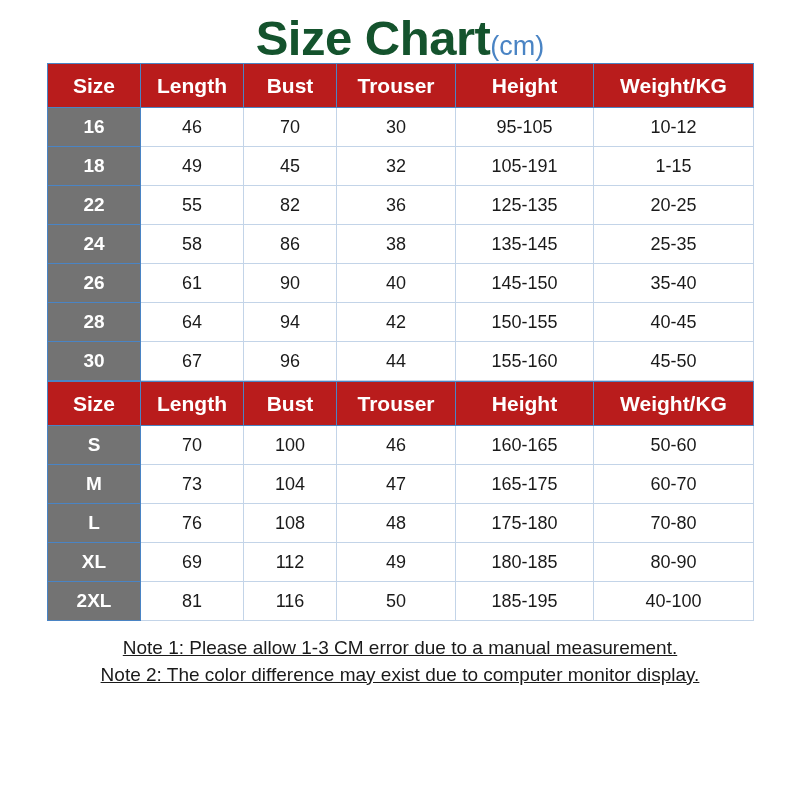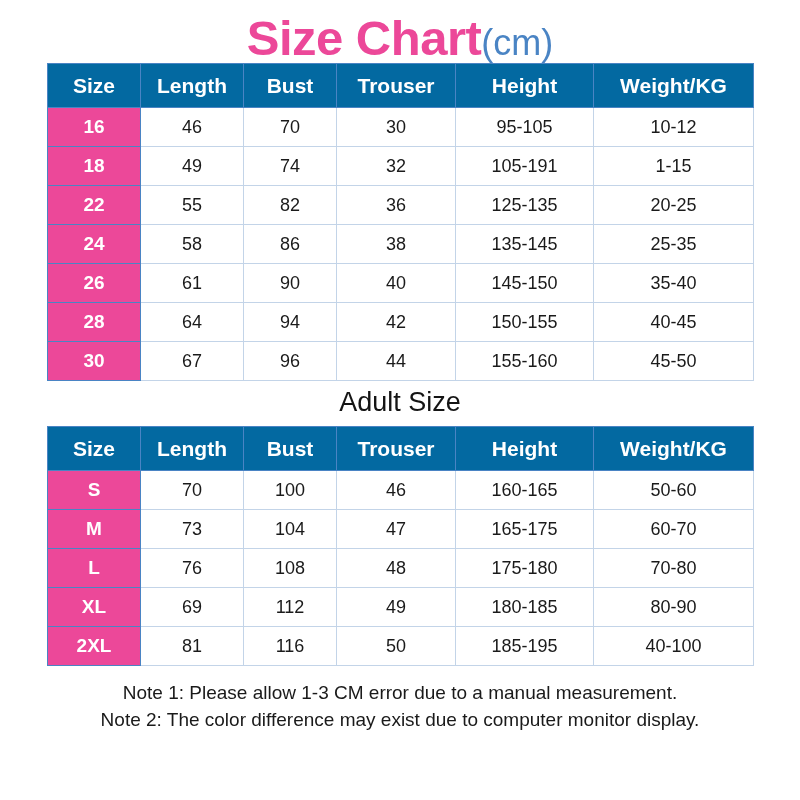--- a/index.html
+++ b/index.html
@@ -23,25 +23,25 @@
   
   .title-wrap {
     text-align: center;
     padding-top: 14px;
     line-height: 1;
     white-space: nowrap;
   }
   .title-main {
     font-size: 49px;
     font-weight: bold;
-    color: #ec4899;
+    color: #14532d;
     letter-spacing: -0.5px;
   }
   .title-unit {
-    font-size: 36px;
+    font-size: 27px;
     font-weight: normal;
     color: #4a84c4;
     vertical-align: baseline;
   }
 
   
   .table-block {
     width: 706px;
     margin: 0 auto;
   }
@@ -52,60 +52,61 @@
     background: #ffffff;
   }
   table.size-table col.c-size    { width: 93px; }
   table.size-table col.c-length  { width: 103px; }
   table.size-table col.c-bust    { width: 93px; }
   table.size-table col.c-trouser { width: 119px; }
   table.size-table col.c-height  { width: 138px; }
   table.size-table col.c-weight  { width: 160px; }
 
   table.size-table thead th {
-    background: #0369a1;
+    background: #b91c1c;
     color: #ffffff;
     font-size: 21px;
     font-weight: bold;
     height: 43px;
     text-align: center;
     border: 1px solid #4a84c4;
     padding: 0;
   }
   table.size-table tbody td {
     height: 38px;
     font-size: 18px;
     color: #1a1a1a;
     text-align: center;
     border: 1px solid #c3d4e8;
     padding: 0;
     background: #ffffff;
   }
   table.size-table tbody td.size-cell {
-    background: #ec4899;
+    background: #737373;
     color: #ffffff;
     font-weight: bold;
     font-size: 19px;
     border: 1px solid #4a84c4;
   }
 
   
   .adult-heading {
     text-align: center;
     font-size: 27px;
     color: #141414;
     margin: 6px 0 8px 0;
     font-family: "Liberation Sans", sans-serif;
   }
 
   
   .notes {
     margin-top: 14px;
     text-align: center;
     color: #1a1a1a;
+    text-decoration: underline;
   }
   .note-line {
     font-size: 19px;
     line-height: 1.42;
     white-space: nowrap;
   }
 </style>
 </head>
 <body>
 
@@ -140,21 +141,21 @@
           <td class="size-cell">16</td>
           <td>46</td>
           <td>70</td>
           <td>30</td>
           <td>95-105</td>
           <td>10-12</td>
         </tr>
         <tr>
           <td class="size-cell">18</td>
           <td>49</td>
-          <td>74</td>
+          <td>45</td>
           <td>32</td>
           <td>105-191</td>
           <td>1-15</td>
         </tr>
         <tr>
           <td class="size-cell">22</td>
           <td>55</td>
           <td>82</td>
           <td>36</td>
           <td>125-135</td>
@@ -189,21 +190,20 @@
           <td>67</td>
           <td>96</td>
           <td>44</td>
           <td>155-160</td>
           <td>45-50</td>
         </tr>
       </tbody>
     </table>
   </div>
 
-  <div class="adult-heading">Adult Size</div>
 
   <div class="table-block">
     <table class="size-table">
       <colgroup>
         <col class="c-size">
           <col class="c-length">
           <col class="c-bust">
           <col class="c-trouser">
           <col class="c-height">
           <col class="c-weight">

